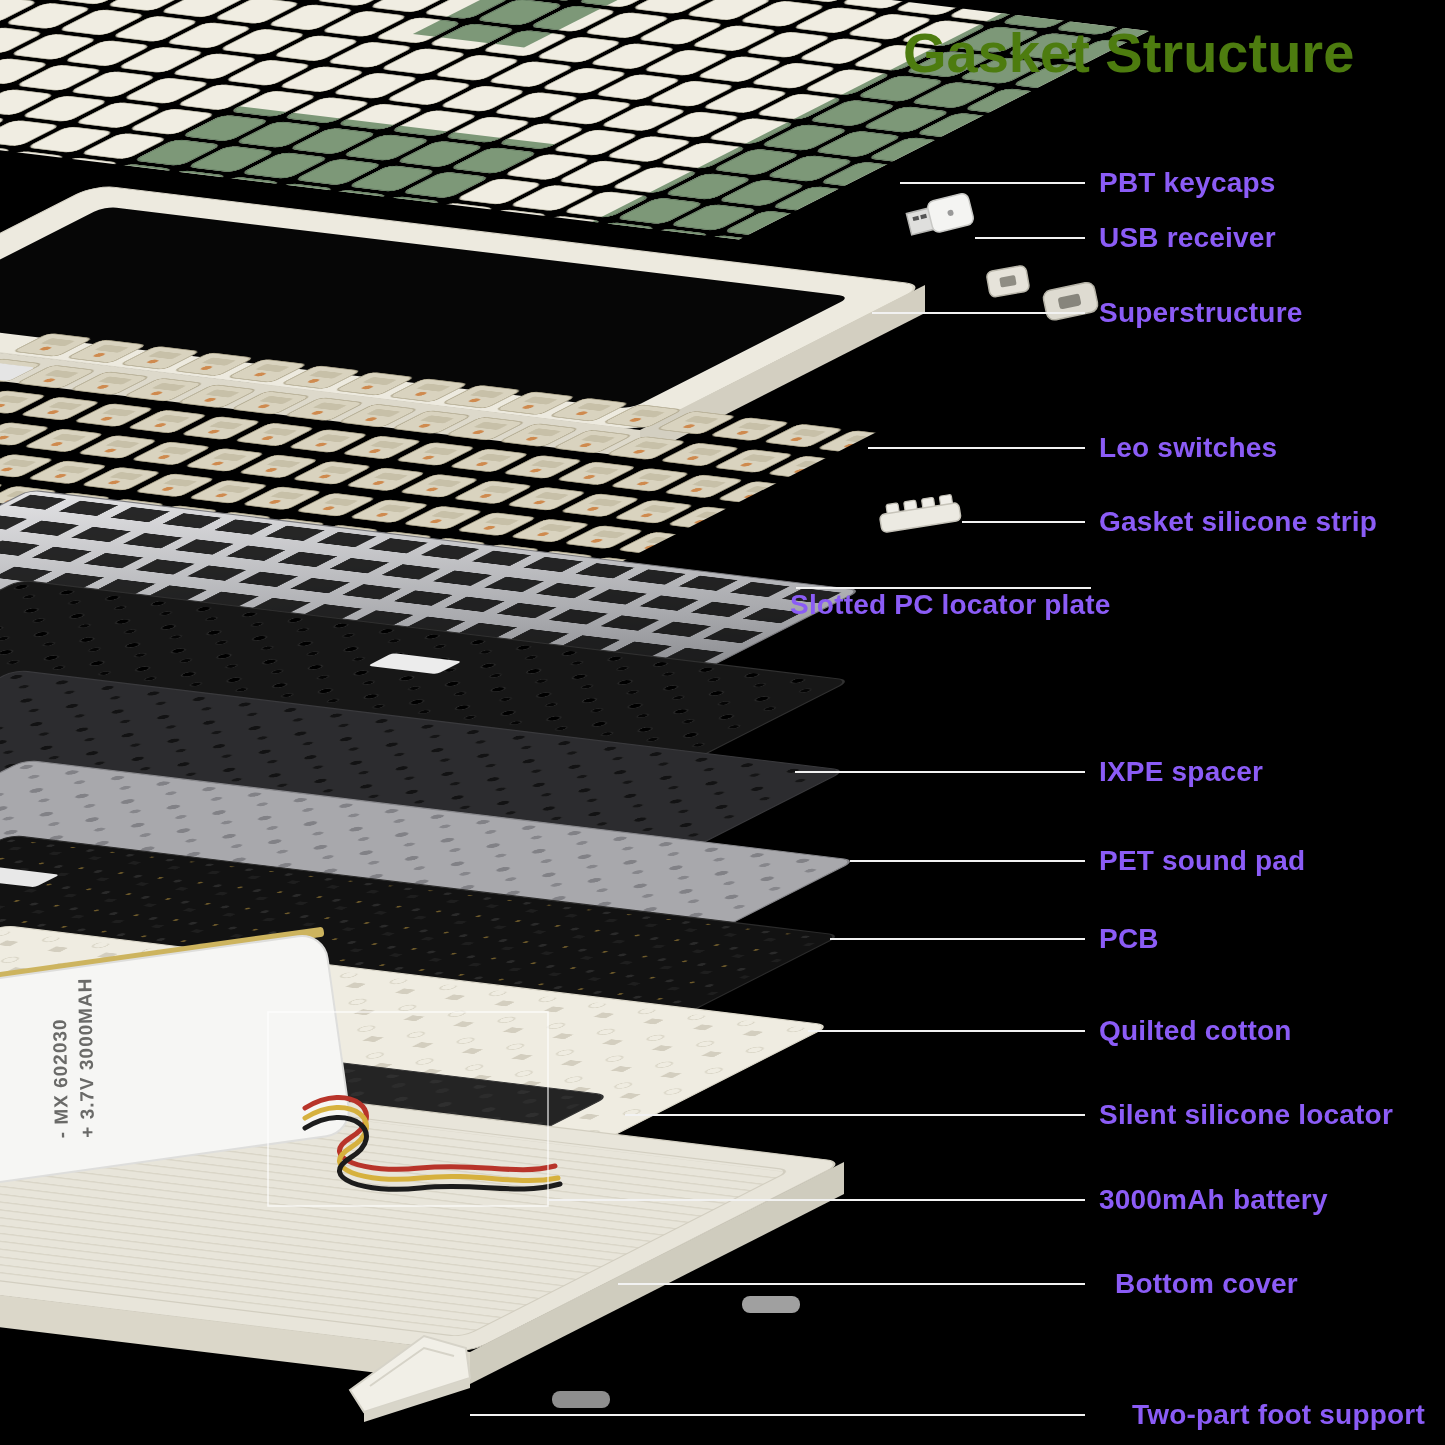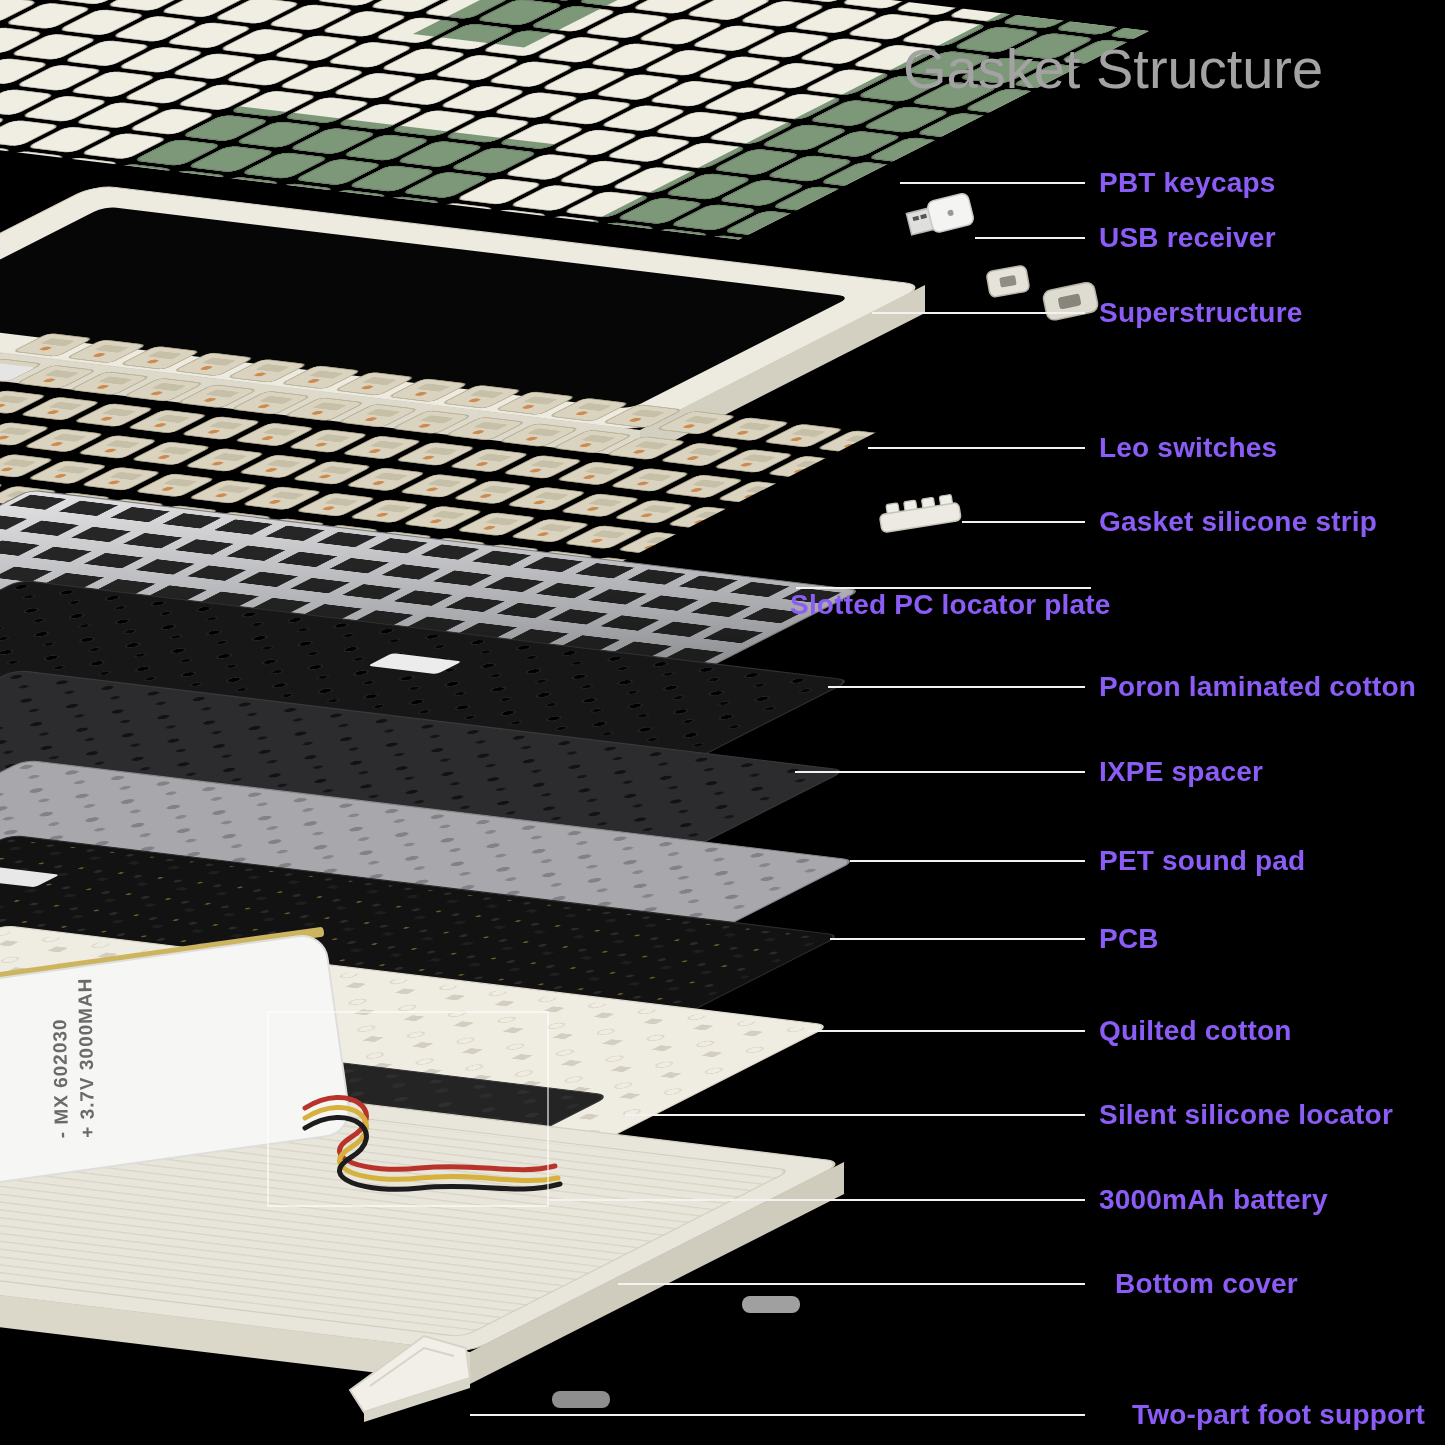--- a/index.html
+++ b/index.html
@@ -1,19 +1,19 @@
 <!DOCTYPE html>
 <html><head>
 <meta charset="utf-8">
 <style>
   html,body{margin:0;padding:0;background:#000;}
   #canvas{position:relative;width:1445px;height:1445px;background:#000;overflow:hidden;
           font-family:"Liberation Sans",sans-serif;}
   #art{position:absolute;left:0;top:0;width:1445px;height:1445px;}
-  .title{position:absolute;left:903px;top:36px;font-weight:400;font-size:56px;color:#a3a3a3;
+  .title{position:absolute;left:903px;top:20px;font-weight:700;font-size:56px;color:#4d7c0f;
          letter-spacing:0;white-space:nowrap;}
   .callout{position:absolute;display:flex;align-items:center;height:34px;color:#8b5cf6;}
   .callout-line{display:block;height:2px;background:#f2f2f2;margin-right:14px;flex:none;}
   .callout-label{font-weight:600;font-size:28px;white-space:nowrap;letter-spacing:.2px;}
 </style>
 </head>
 <body>
 
 <div id="canvas">
 
@@ -198,24 +198,20 @@
   <span class="callout-label">Leo switches</span>
 </div>
 <div class="callout" style="top:505px;left:962px;">
   <span class="callout-line" style="width:123px"></span>
   <span class="callout-label">Gasket silicone strip</span>
 </div>
 <div class="callout" style="top:587px;left:790px;flex-direction:column;">
   <span class="callout-line" style="width:295px"></span>
   <span class="callout-label">Slotted PC locator plate</span>
 </div>
-<div class="callout" style="top:670px;left:828px;">
-  <span class="callout-line" style="width:257px"></span>
-  <span class="callout-label">Poron laminated cotton</span>
-</div>
 <div class="callout" style="top:755px;left:795px;">
   <span class="callout-line" style="width:290px"></span>
   <span class="callout-label">IXPE spacer</span>
 </div>
 <div class="callout" style="top:844px;left:850px;justify-content:center;">
   <span class="callout-line" style="width:235px"></span>
   <span class="callout-label">PET sound pad</span>
 </div>
 <div class="callout" style="top:922px;left:830px;">
   <span class="callout-line" style="width:255px"></span>

